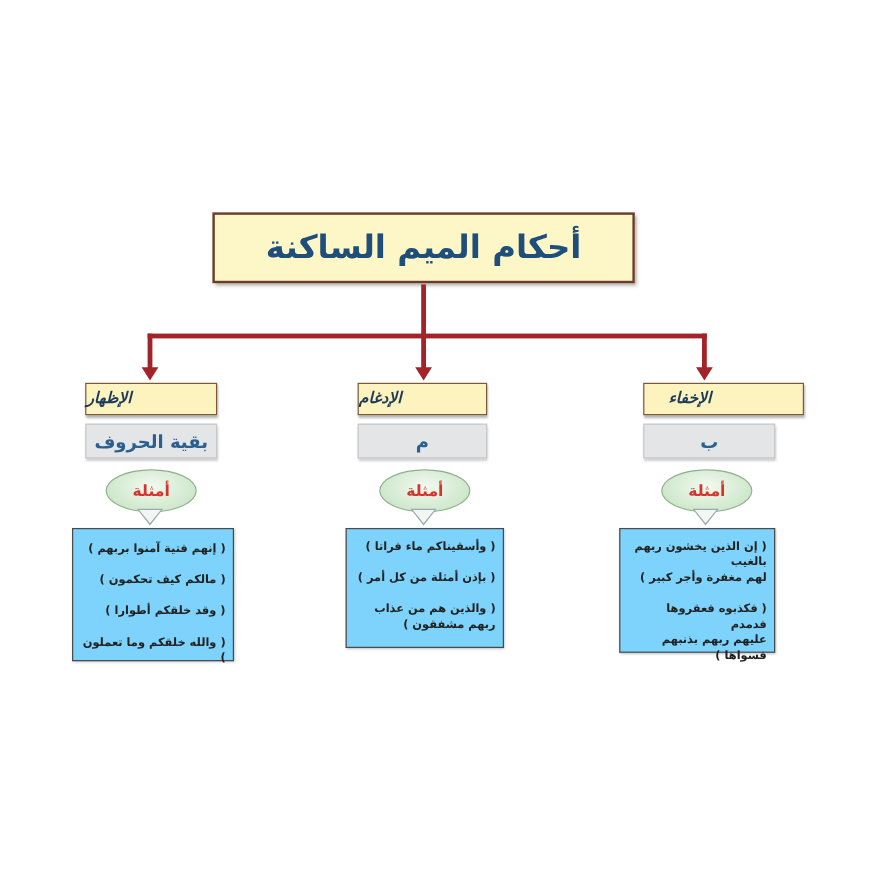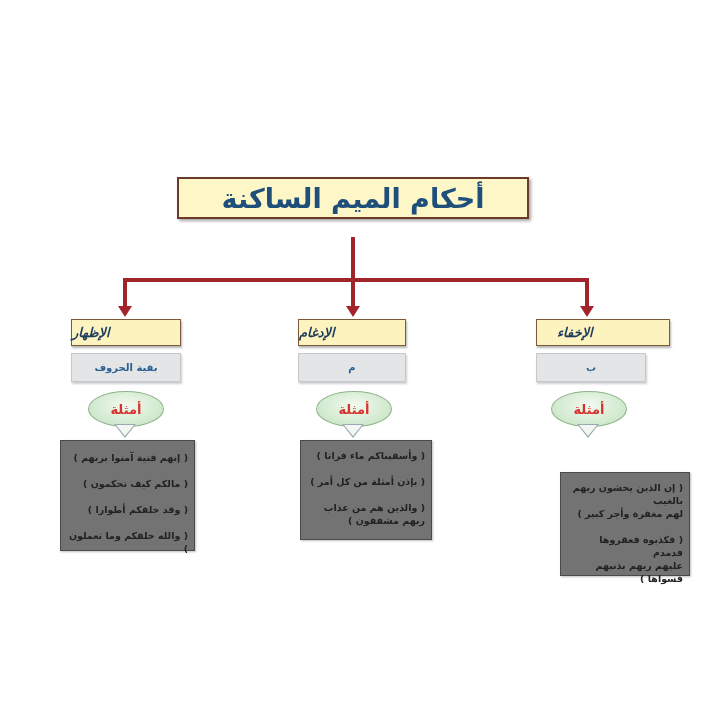--- a/index.html
+++ b/index.html
@@ -1,30 +1,30 @@
 <!DOCTYPE html>
 <html><head>
 <meta charset="utf-8">
 <style>
   html,body{margin:0;padding:0;}
   body{width:726px;height:725px;background:#ffffff;position:relative;overflow:hidden;font-family:"DejaVu Sans",sans-serif;}
   .abs{position:absolute;}
-  .title-box{left:177px;top:177px;width:352px;height:42px;background:#fdf6c7;border:2px solid #6b3a2a;box-shadow:2px 2px 3px rgba(0,0,0,0.35);display:flex;align-items:center;justify-content:center;box-sizing:border-box;}
+  .title-box{left:177px;top:177px;width:352px;height:59px;background:#fdf6c7;border:2px solid #6b3a2a;box-shadow:2px 2px 3px rgba(0,0,0,0.35);display:flex;align-items:center;justify-content:center;box-sizing:border-box;}
   .title-text{font-size:27px;font-weight:bold;color:#1e4f7a;direction:rtl;}
   .line{background:#a3232a;}
   .arrow{width:0;height:0;border-left:7px solid transparent;border-right:7px solid transparent;border-top:11px solid #a3232a;}
   .head-box{height:27px;background:#fdf3bf;border:1px solid #7a5a3a;box-shadow:1px 2px 2px rgba(0,0,0,0.3);display:flex;align-items:center;justify-content:flex-start;box-sizing:border-box;}
   .head-text{font-size:13px;font-style:italic;font-weight:bold;color:#1d3c5c;direction:rtl;}
   .letter-box{height:29px;background:#e3e5e7;border:1px solid #c6c9cc;box-shadow:1px 2px 2px rgba(0,0,0,0.2);display:flex;align-items:center;justify-content:center;box-sizing:border-box;}
-  .letter-text{font-size:10px;font-weight:bold;color:#2a5f8f;direction:rtl;}
+  .letter-text{font-size:15px;font-weight:bold;color:#2a5f8f;direction:rtl;}
   .bubble{width:74px;height:34px;border-radius:50%;background:radial-gradient(ellipse at 50% 40%,#f2faf0 0%,#cfe8cc 70%,#b6d6b2 100%);border:1px solid #8fb28b;display:flex;align-items:center;justify-content:center;}
   .bubble-text{font-size:13px;font-weight:bold;color:#d6332f;direction:rtl;}
   .down-arrow{width:0;height:0;border-left:11px solid transparent;border-right:11px solid transparent;border-top:14px solid #9aaab0;}
   .down-arrow-inner{width:0;height:0;border-left:9px solid transparent;border-right:9px solid transparent;border-top:11px solid #f4f6f4;}
-  .ex-box{background:#737373;border:1px solid #4a4a4a;box-shadow:1px 1px 2px rgba(0,0,0,0.25);box-sizing:border-box;padding:8px 6px;direction:rtl;}
+  .ex-box{background:#7dd3fc;border:1px solid #4a4a4a;box-shadow:1px 1px 2px rgba(0,0,0,0.25);box-sizing:border-box;padding:8px 6px;direction:rtl;}
   .ex-line{font-size:9.5px;font-weight:bold;color:#222;line-height:13px;text-align:right;}
   .ex-gap{margin-bottom:13px;}
 </style>
 </head>
 <body>
 
 <div class="abs title-box">
   <span class="title-text">أحكام الميم الساكنة</span>
 </div>
 
@@ -41,39 +41,39 @@
   <span class="head-text">الإخفاء</span>
 </div>
 <div class="abs letter-box" style="left:536px;top:353px;width:110px;">
   <span class="letter-text">ب</span>
 </div>
 <div class="abs bubble" style="left:551px;top:391px;">
   <span class="bubble-text">أمثلة</span>
 </div>
 <div class="abs down-arrow" style="left:577px;top:424px;"></div>
 <div class="abs down-arrow-inner" style="left:579px;top:425px;"></div>
-<div class="abs ex-box" style="left:560px;top:440px;width:130px;height:104px;margin-top:32px;">
+<div class="abs ex-box" style="left:516px;top:440px;width:130px;height:104px;">
   <div class="ex-line">( إن الذين يخشون ربهم بالغيب</div>
   <div class="ex-line ex-gap">لهم مغفرة وأجر كبير )</div>
   <div class="ex-line">( فكذبوه فعقروها فدمدم</div>
   <div class="ex-line">عليهم ربهم بذنبهم فسواها )</div>
 </div>
 
 <div class="abs head-box" style="left:298px;top:319px;width:108px;">
   <span class="head-text">الإدغام</span>
 </div>
 <div class="abs letter-box" style="left:298px;top:353px;width:108px;">
   <span class="letter-text">م</span>
 </div>
 <div class="abs bubble" style="left:316px;top:391px;">
   <span class="bubble-text">أمثلة</span>
 </div>
 <div class="abs down-arrow" style="left:342px;top:424px;"></div>
 <div class="abs down-arrow-inner" style="left:344px;top:425px;"></div>
-<div class="abs ex-box" style="left:288px;top:440px;width:132px;height:100px;margin-left:12px;">
+<div class="abs ex-box" style="left:288px;top:440px;width:132px;height:100px;">
   <div class="ex-line ex-gap">( وأسقيناكم ماء فراتا )</div>
   <div class="ex-line ex-gap">( بإذن أمثلة من كل أمر )</div>
   <div class="ex-line">( والذين هم من عذاب</div>
   <div class="ex-line">ربهم مشفقون )</div>
 </div>
 
 <div class="abs head-box" style="left:71px;top:319px;width:110px;">
   <span class="head-text">الإظهار</span>
 </div>
 <div class="abs letter-box" style="left:71px;top:353px;width:110px;">

